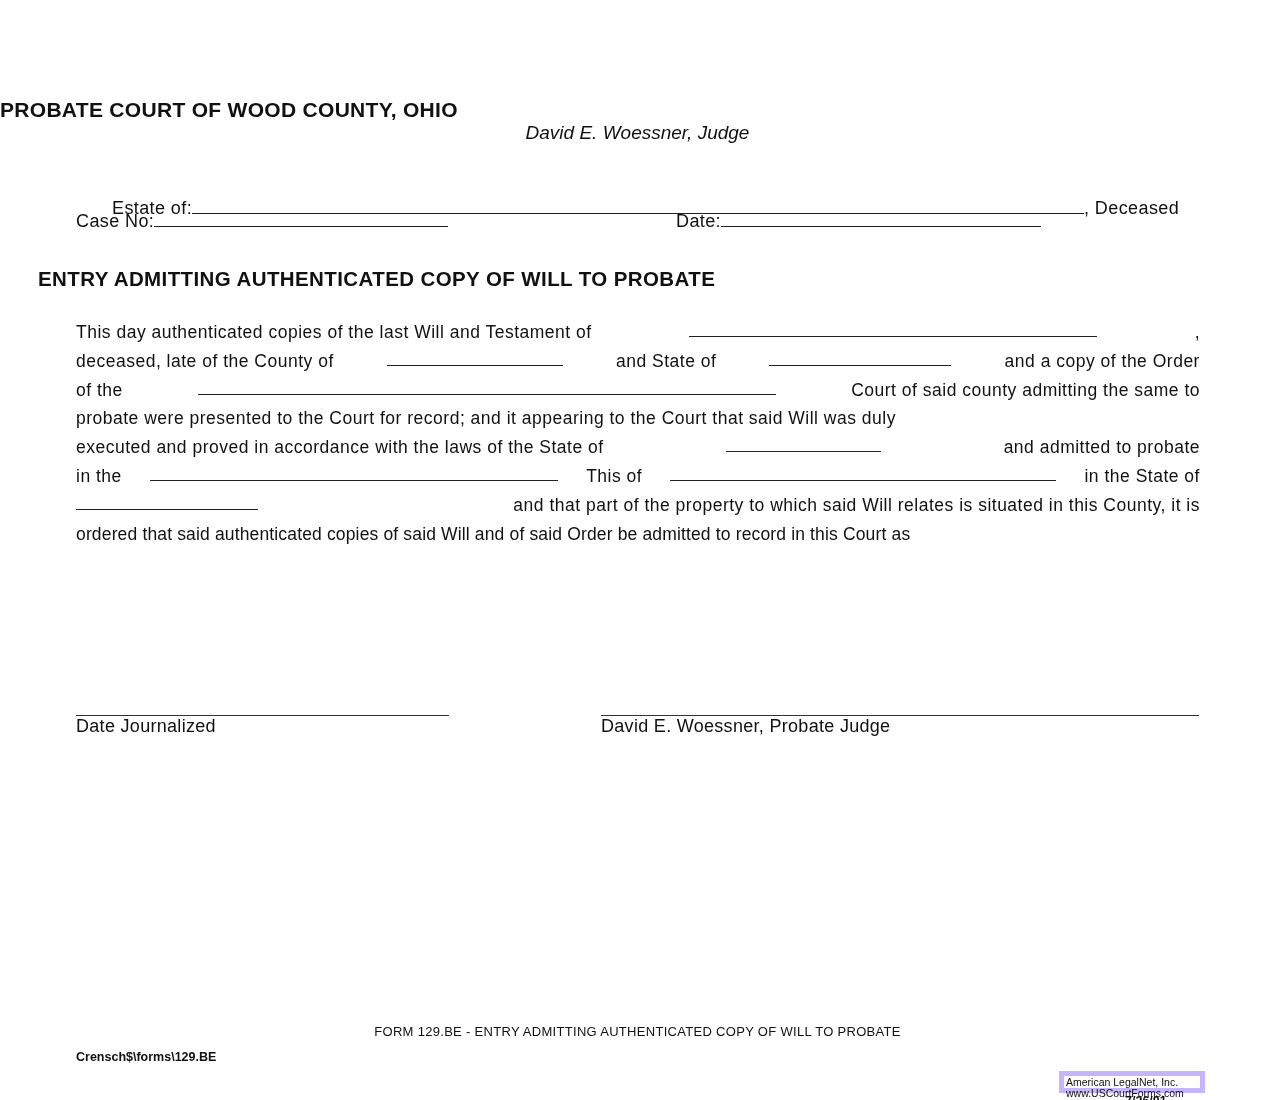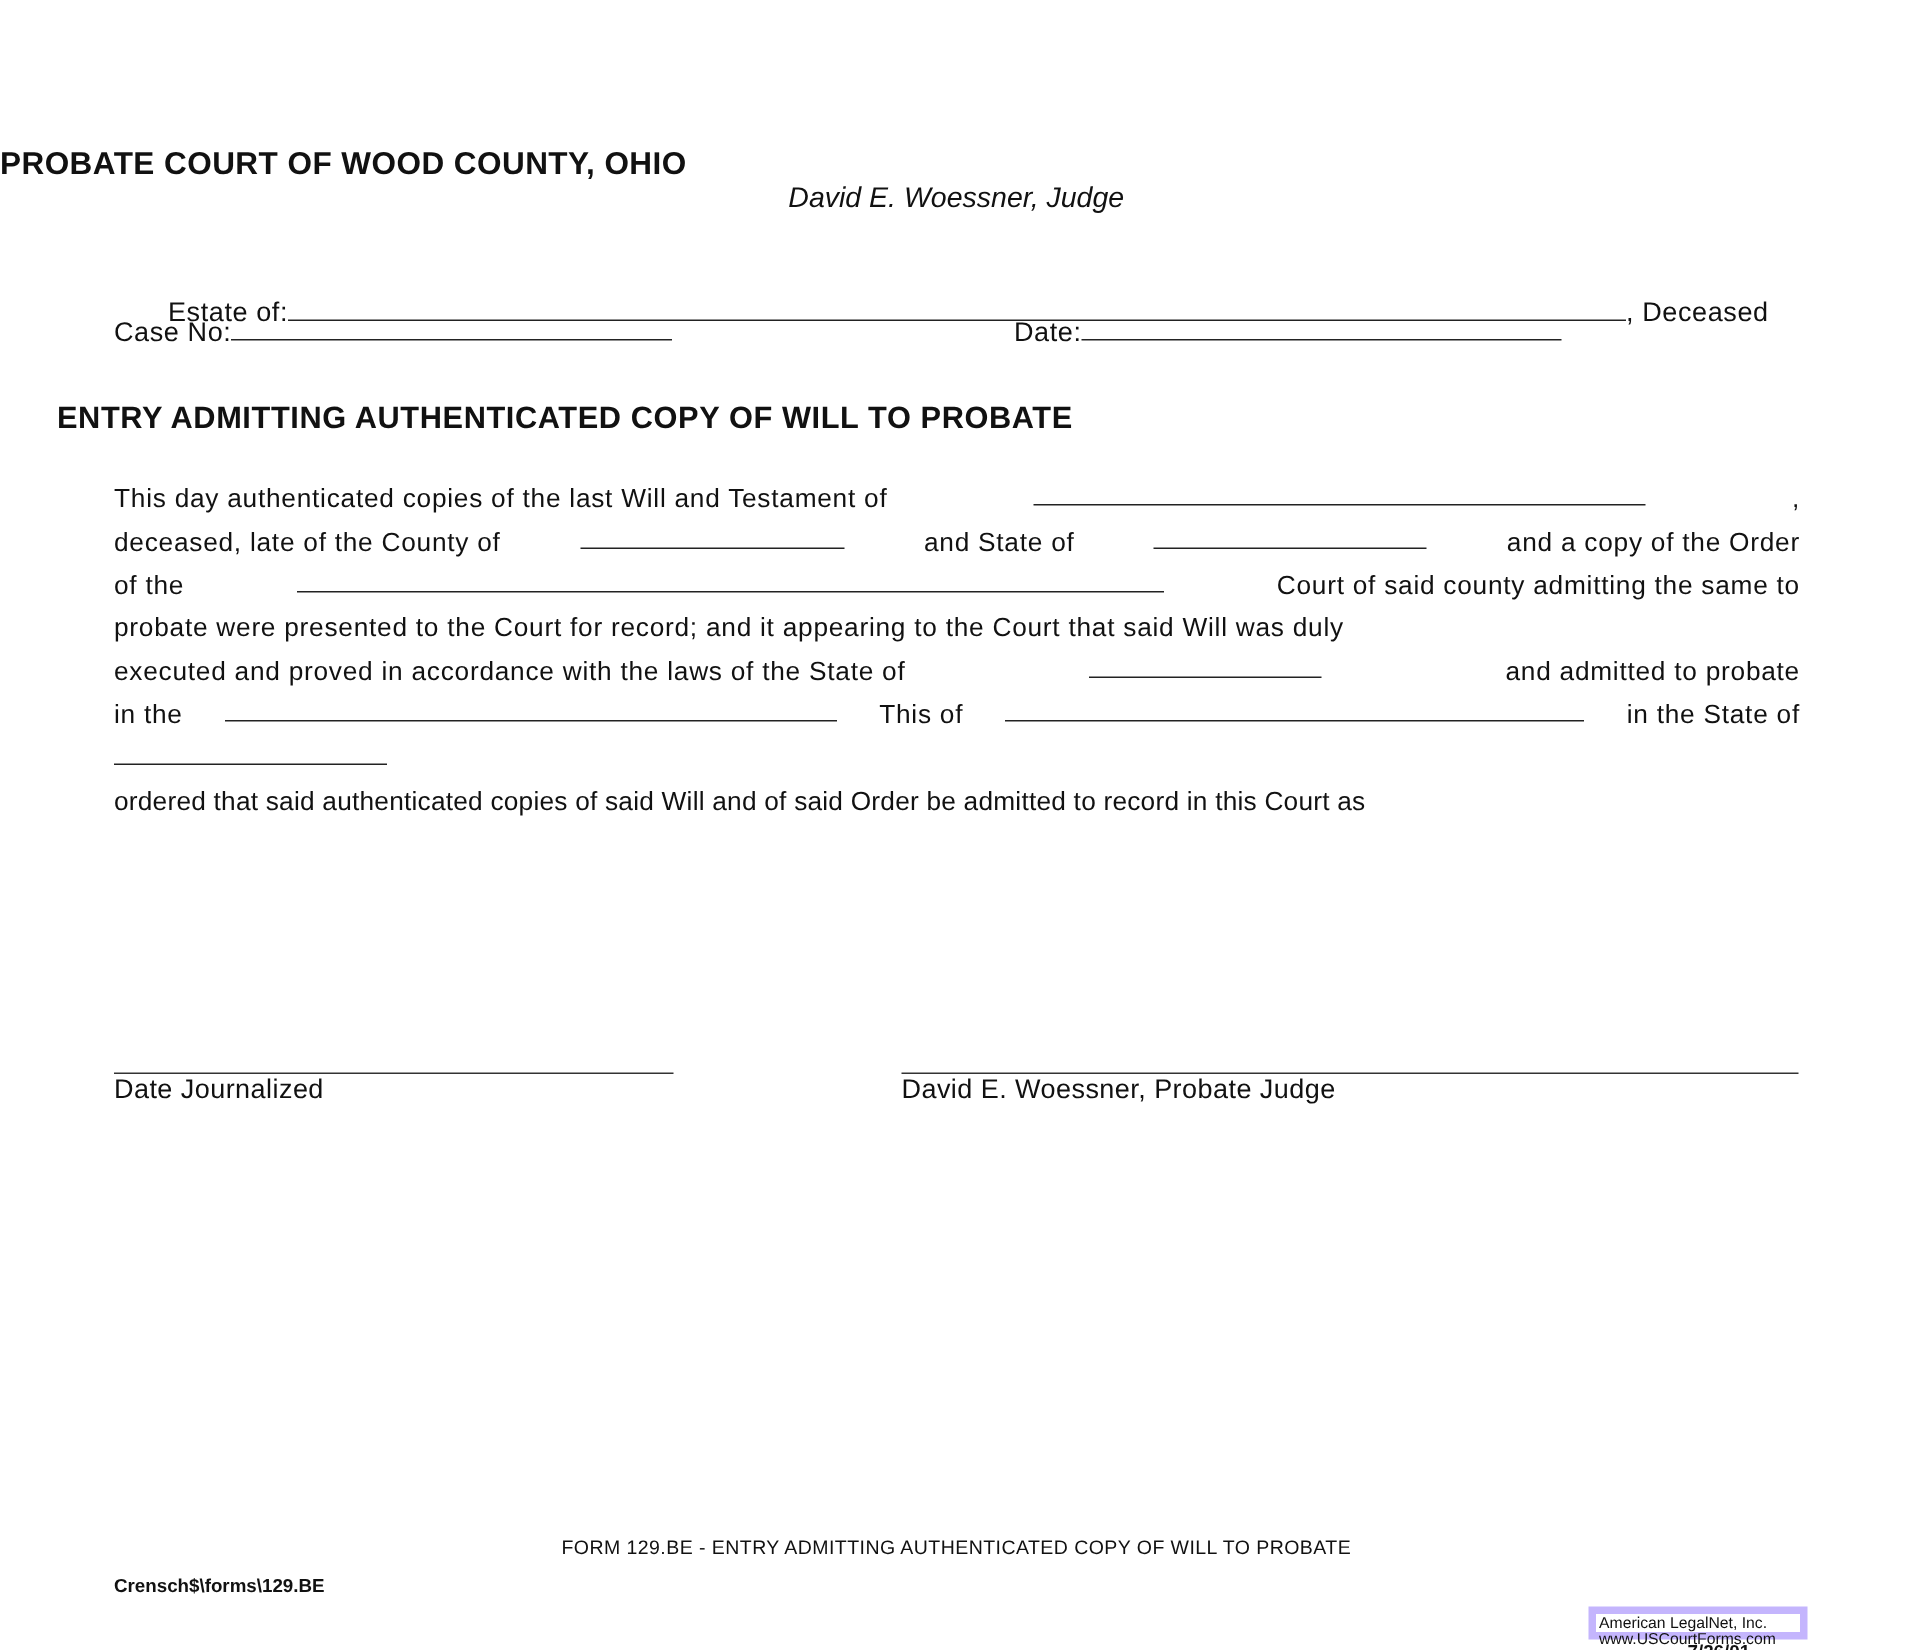--- a/index.html
+++ b/index.html
@@ -74,20 +74,21 @@
   </div>
   <div class="line">
     <span>in the</span>
     <span class="b" style="width:408px;"></span>
     <span>This of</span>
     <span class="b" style="width:386px;"></span>
     <span>in the State of</span>
   </div>
   <div class="line">
     <span class="b" style="width:182px;"></span>
+    <span>and that part of the property to which said Will relates is situated in this County, it is</span>
   </div>
   <div class="line">
     <span style="letter-spacing:0.15px;">ordered that said authenticated copies of said Will and of said Order be admitted to record in this Court as</span>
   </div>
 </div>
 
 <div class="sig-line" style="left:76px; top:715px; width:373px;"></div>
 <div class="abs sig-label" style="left:76px; top:716px;">Date Journalized</div>
 <div class="sig-line" style="left:601px; top:715px; width:598px;"></div>
 <div class="abs sig-label" style="left:601px; top:716px;">David E. Woessner, Probate Judge</div>

